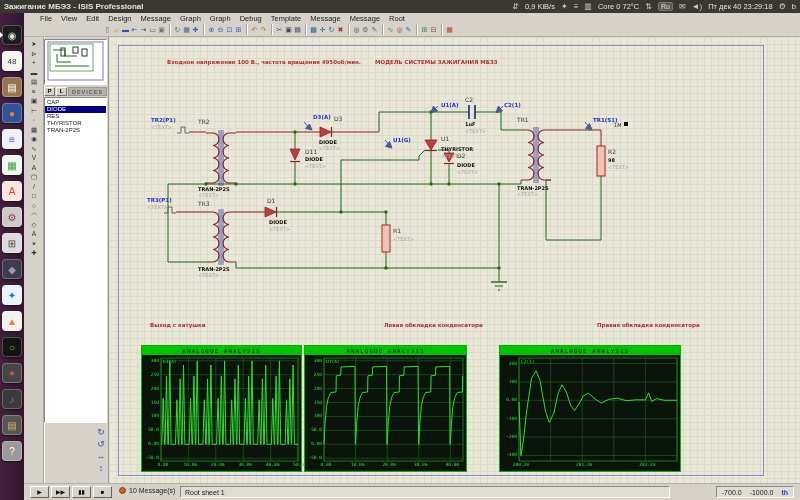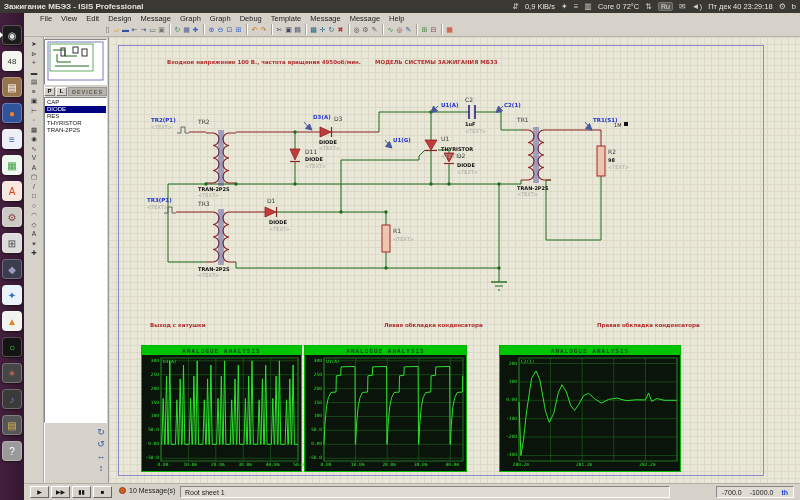--- a/index.html
+++ b/index.html
@@ -146,21 +146,21 @@
       <span class="menu-item">View</span>
       <span class="menu-item">Edit</span>
       <span class="menu-item">Design</span>
       <span class="menu-item">Message</span>
       <span class="menu-item">Graph</span>
       <span class="menu-item">Graph</span>
       <span class="menu-item">Debug</span>
       <span class="menu-item">Template</span>
       <span class="menu-item">Message</span>
       <span class="menu-item">Message</span>
-      <span class="menu-item">Help</span>
+      <span class="menu-item">Root</span>
     </div>
   <div class="toolbar">
       <div class="tile" style="color: rgb(102, 102, 102);">▯</div>
       <div class="tile" style="color: rgb(200, 160, 48);">▱</div>
       <div class="tile" style="color: rgb(48, 80, 160);">▬</div>
       <div class="tile" style="color: rgb(68, 102, 136);">⇤</div>
       <div class="tile" style="color: rgb(68, 102, 136);">⇥</div>
       <div class="tile" style="color: rgb(85, 85, 85);">▭</div>
       <div class="tile" style="color: rgb(119, 119, 119);">▣</div>
       <div class="tsep"></div>

